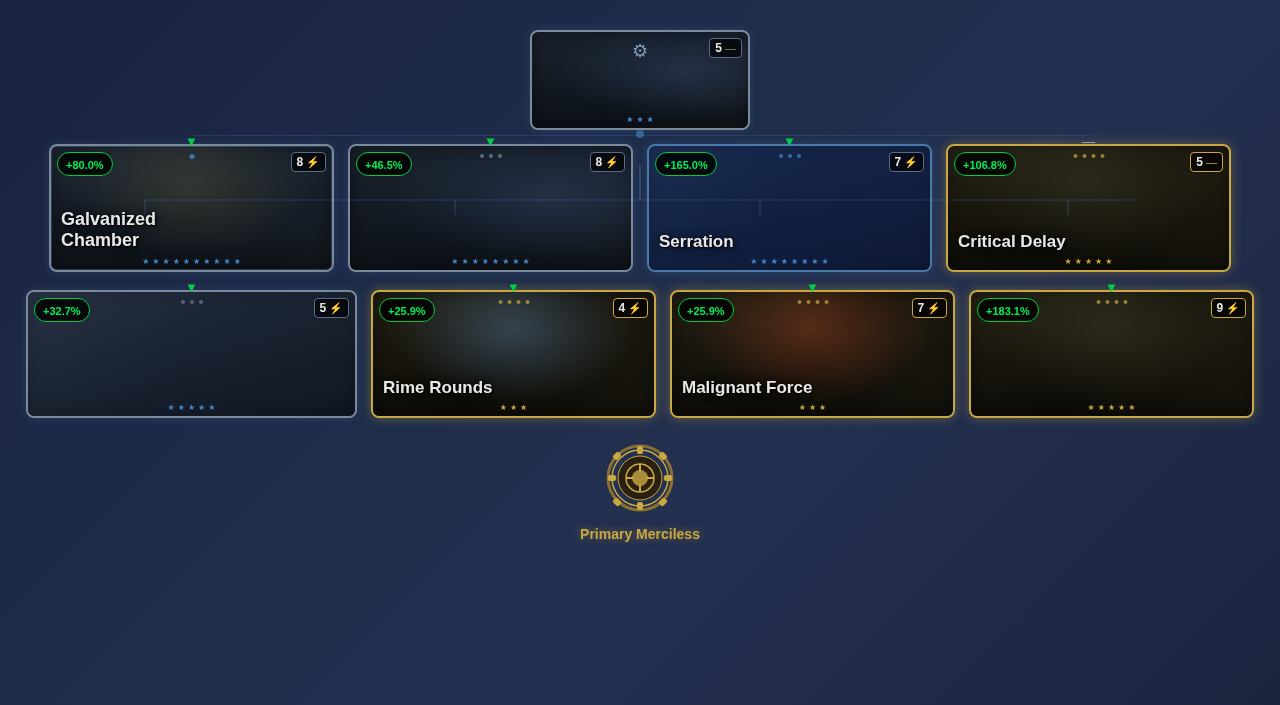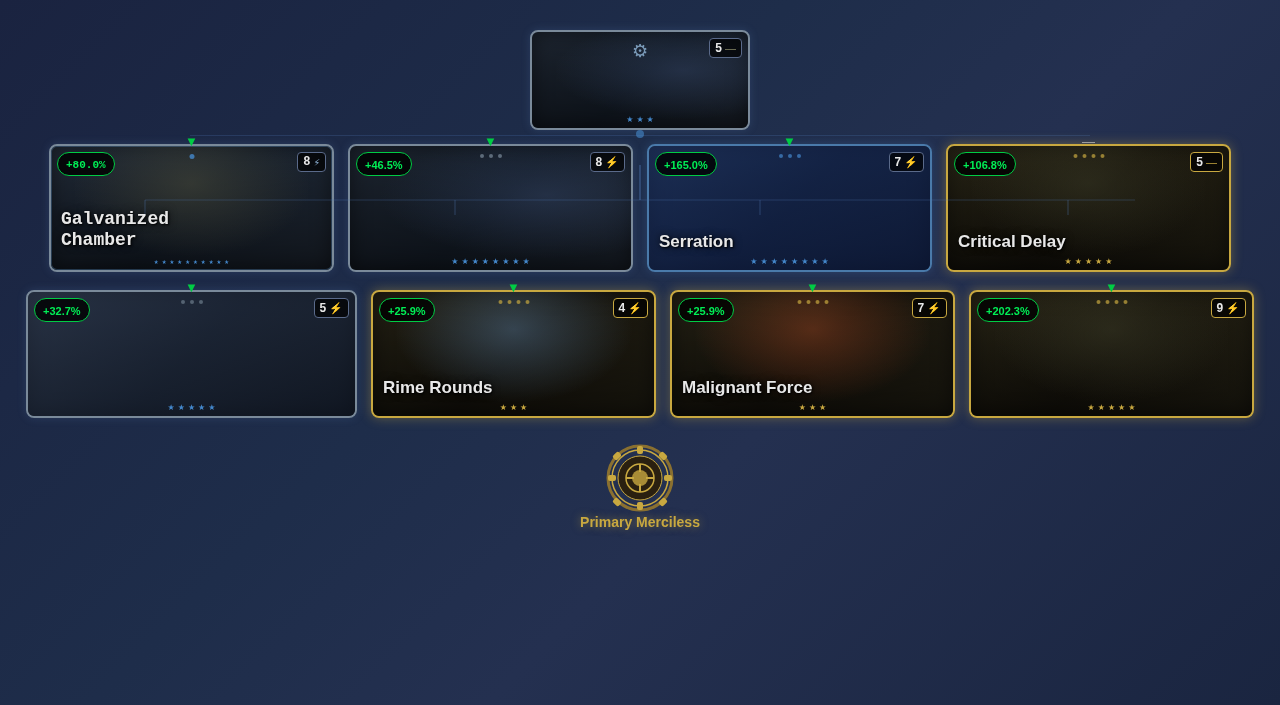--- a/index.html
+++ b/index.html
@@ -276,21 +276,21 @@
 
     .card-wrapper {
       position: relative;
     }
 
     .merciless-label {
       color: #c8a840;
       font-size: 14px;
       font-weight: bold;
       text-align: center;
-      margin-top: 0;
+      margin-top: 12px;
       text-shadow: 0 0 8px rgba(200,168,64,0.5);
     }
   </style>
 </head>
 <body>
 
 <svg class="connections" viewBox="0 0 1280 705">
 
   <line x1="640" y1="165" x2="640" y2="200" stroke="rgba(80,120,180,0.5)" stroke-width="1.5"></line>
 
@@ -333,21 +333,21 @@
       <div style="position:absolute;bottom:-8px;left:50%;transform:translateX(-50%);width:8px;height:8px;border-radius:50%;background:#4488cc;opacity:0.6;z-index:20;"></div>
     </div>
   </div>
 
   <div style="width:900px;height:1px;background:rgba(80,120,180,0.25);margin-bottom:8px;"></div>
 
   <div class="mid-row" style="position:relative;">
 
     <div class="card-wrapper">
       <div style="position:absolute;top:-10px;left:50%;transform:translateX(-50%);color:#00cc44;font-size:13px;z-index:20;">▼</div>
-      <div class="mod-card mod-standard border-silver" style="width:285px;height:128px;font-family:Liberation Mono, monospace;">
+      <div class="mod-card mod-standard border-silver" style="width:285px;height:128px;">
         <div class="bg-armor"></div>
 
         <div style="position:absolute;top:0;left:0;right:0;bottom:0;border-radius:6px;box-shadow:inset 0 0 0 1px rgba(100,160,220,0.3);"></div>
 
         <div style="position:absolute;top:8px;left:50%;transform:translateX(-50%);display:flex;gap:6px;z-index:10;">
           <div style="width:5px;height:5px;border-radius:50%;background:#4488cc;opacity:0.8;"></div>
         </div>
         <div class="boost-badge">
           <span class="boost-text">+80.0%</span>
         </div>
@@ -544,21 +544,21 @@
       <div style="position:absolute;top:-10px;left:50%;transform:translateX(-50%);color:#00cc44;font-size:13px;z-index:20;">▼</div>
       <div class="mod-card mod-standard border-gold" style="width:285px;height:128px;">
         <div class="bg-critical"></div>
         <div style="position:absolute;top:8px;left:50%;transform:translateX(-50%);display:flex;gap:5px;z-index:10;">
           <div style="width:4px;height:4px;border-radius:50%;background:#c8a840;opacity:0.7;"></div>
           <div style="width:4px;height:4px;border-radius:50%;background:#c8a840;opacity:0.7;"></div>
           <div style="width:4px;height:4px;border-radius:50%;background:#c8a840;opacity:0.7;"></div>
           <div style="width:4px;height:4px;border-radius:50%;background:#c8a840;opacity:0.7;"></div>
         </div>
         <div class="boost-badge">
-          <span class="boost-text">+202.3%</span>
+          <span class="boost-text">+183.1%</span>
         </div>
         <div class="rank-badge" style="border-color:#c8a840;">
           <span class="rank-number">9</span>
           <span class="rank-icon-gold">⚡</span>
         </div>
         <div class="stars-row">
           <span class="star-gold star-filled" style="font-size:8px;color:#c8a840;">★</span>
             <span class="star-gold star-filled" style="font-size:8px;color:#c8a840;">★</span>
             <span class="star-gold star-filled" style="font-size:8px;color:#c8a840;">★</span>
             <span class="star-gold star-filled" style="font-size:8px;color:#c8a840;">★</span>

